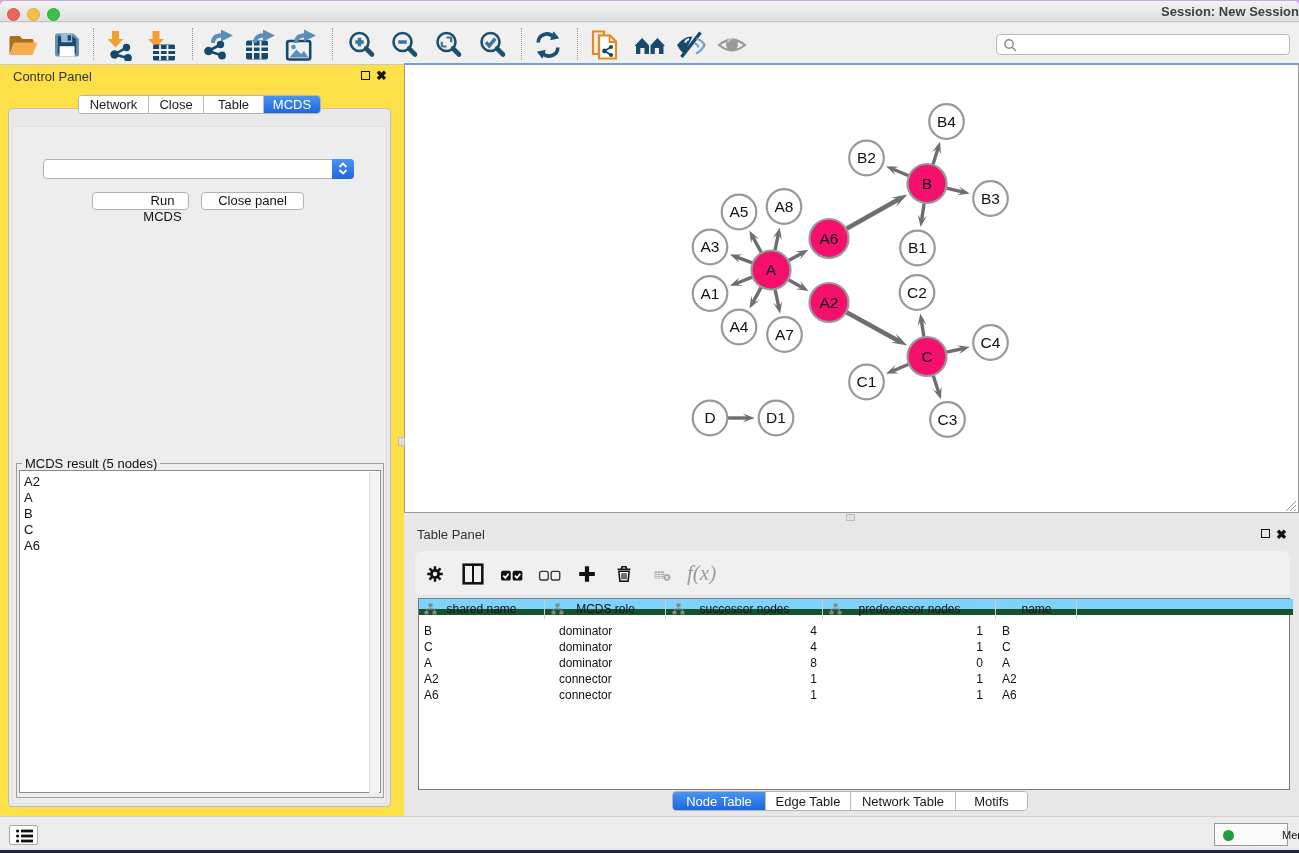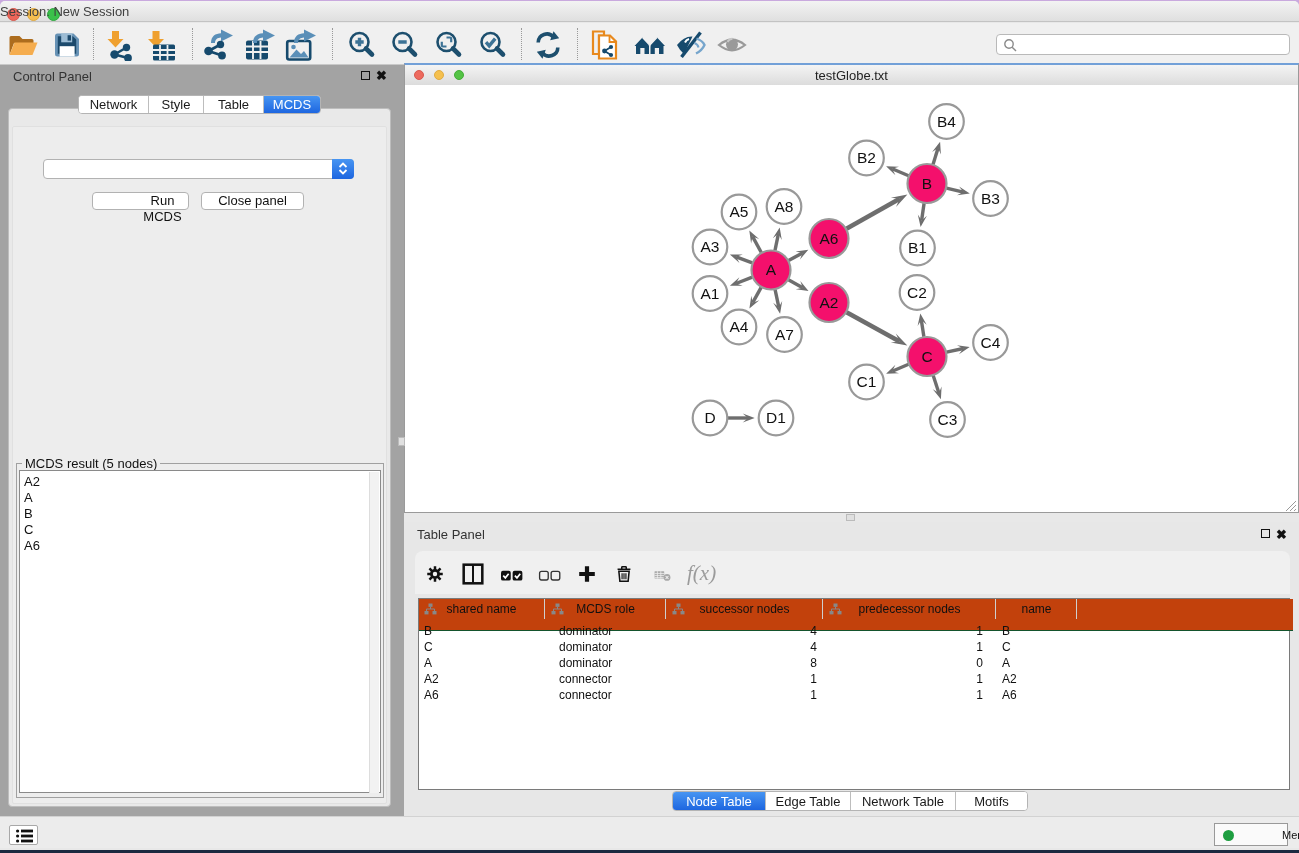--- a/index.html
+++ b/index.html
@@ -7,30 +7,30 @@
 body { font-family:"Liberation Sans", sans-serif; background:#1b2940; position:relative; }
 #desktop-top { position:absolute; top:0; left:0; width:1299px; height:6px; background:#c9a9de; }
 #win { position:absolute; top:1px; left:0; width:1299px; height:849px; background:#e8e8e8; border-radius:5px 5px 0 0; overflow:hidden; }
 
 #titlebar { position:absolute; top:0; left:0; width:1299px; height:21px; background:linear-gradient(180deg,#f3f3f3,#dfdfdf); border-bottom:1px solid #c3c3c3; border-radius:5px 5px 0 0; }
 .tl { position:absolute; border-radius:50%; }
 #titlebar .tl { width:13px; height:13px; top:7px; }
 #tl-r { left:7px;  background:#ec6559; border:1px solid #d5574c; }
 #tl-y { left:27px; background:#f4be4f; border:1px solid #dfa840; }
 #tl-g { left:47px; background:#3ac14a; border:1px solid #2fa83f; }
-#title-text { position:absolute; top:0; width:100%; text-align:left; font-size:13px; line-height:21px; color:#404040; }
+#title-text { position:absolute; top:0; width:100%; text-align:right; font-size:13px; line-height:21px; color:#404040;font-weight:bold; }
 
 #toolbar { position:absolute; top:22px; left:0; width:1299px; height:42px; background:#f0f0f0; border-bottom:1px solid #c9c9c9; }
 .tsep { position:absolute; top:5px; height:32px; width:0; border-left:1px dotted #9a9a9a; }
 .ticon { position:absolute; top:6px; width:32px; height:32px; }
 .ticon svg { width:32px; height:32px; }
 #searchbox { position:absolute; left:996px; top:11px; width:294px; height:21px; background:#fff; border:1px solid #b9b9b9; border-radius:4px; }
 #searchbox svg { position:absolute; left:6px; top:3px; }
 
-#cpanel { position:absolute; top:64px; left:0; width:404px; height:751px; background:#a3a3a3; }
+#cpanel { position:absolute; top:64px; left:0; width:404px; height:751px; background:#fde047; }
 #cp-title { position:absolute; left:13px; top:4px; font-size:13px; color:#333; }
 .panel-sq { position:absolute; width:9px; height:9px; border:1.2px solid #111; background:transparent; }
 .panel-x  { position:absolute; font-size:13px; font-weight:bold; color:#111; }
 #cp-content { position:absolute; left:8px; top:43px; width:383px; height:699px; border:1px solid #bdbdbd; border-radius:4px; background:#e9e9e9; }
 #cp-inner { position:absolute; left:3px; top:17px; width:375px; height:678px; background:#ededed; border:1px solid #e0e0e0; border-radius:2px; }
 .seg { position:absolute; display:flex; border:1px solid #b4b4b4; border-radius:4px; background:#fff; overflow:hidden; }
 .seg .s { font-size:13px; color:#1a1a1a; text-align:center; line-height:18px; border-right:1px solid #bdbdbd; background:#fff; }
 .seg .s:last-child { border-right:none; }
 .seg .sel { background:linear-gradient(180deg,#4795f2,#1d66e0); color:#fff; }
 #cp-tabs { left:78px; top:30px; height:19px; z-index:5; }
@@ -56,21 +56,21 @@
 #net-title { position:absolute; top:0; width:100%; text-align:center; font-size:13px; line-height:21px; color:#222; }
 #canvas { position:absolute; left:0; top:20px; width:893px; height:426px; background:#fff; }
 #grip { position:absolute; right:1px; bottom:1px; width:13px; height:13px; }
 .divgrip { position:absolute; background:#e0e0e0; border:1px solid #bbb; }
 
 #tpanel { position:absolute; left:404px; top:521px; width:895px; height:294px; background:#e7e7e7; }
 #tp-title { position:absolute; left:13px; top:5px; font-size:13px; color:#333; }
 #tp-toolbar { position:absolute; left:11px; top:29px; width:875px; height:43px; background:#f0f0f0; border-radius:8px 8px 0 0; }
 .tpicon { position:absolute; top:7px; }
 #ttable { position:absolute; left:14px; top:76px; width:872px; height:192px; background:#fff; border:1px solid #7a7a7a; }
-#thead { position:absolute; left:0; top:0; height:32px; background:#c2410c; border-bottom:1px solid #14532d; }
+#thead { position:absolute; left:0; top:0; height:16px; background:#7dd3fc; border-bottom:6px solid #14532d; }
 .th { position:absolute; top:0; height:20px; border-right:1px solid #cfcfcf; font-size:12px; color:#111; text-align:center; line-height:20px; }
 .th svg { position:absolute; left:5px; top:4px; }
 .td { position:absolute; font-size:12px; color:#111; height:16px; line-height:16px; }
 .seg2 { position:absolute; display:flex; border:1px solid #b4b4b4; border-radius:4px; background:#fff; overflow:hidden; top:269px; left:268px; height:20px; }
 .seg2 .s { font-size:13px; color:#1a1a1a; text-align:center; line-height:19px; border-right:1px solid #bdbdbd; background:#fff; }
 .seg2 .s:last-child { border-right:none; }
 .seg2 .sel { background:linear-gradient(180deg,#4795f2,#1d66e0); color:#fff; }
 
 #statusbar { position:absolute; left:0; top:815px; width:1299px; height:32px; background:#ececec; border-top:1px solid #d2d2d2; }
 #hamb { position:absolute; left:9px; top:8px; width:29px; height:20px; background:#fff; border:1px solid #a8a8a8; border-radius:2px; }
@@ -200,21 +200,21 @@
 </div>
 <div id="cpanel">
   <div id="cp-title">Control Panel</div>
   <div class="panel-sq" style="left:361px; top:6px;"></div>
   <div class="panel-x" style="left:376px; top:3px;">✖</div>
   <div id="cp-content">
     <div id="cp-inner"></div>
   </div>
   <div class="seg" id="cp-tabs">
     <div class="s" style="width:70px;">Network</div>
-    <div class="s" style="width:55px;">Style</div>
+    <div class="s" style="width:55px;">Close</div>
     <div class="s" style="width:60px;">Table</div>
     <div class="s sel" style="width:56px;text-align:center;">MCDS</div>
   </div>
   <div id="dropdown">
     <div id="dd-spin">
           <svg width="12" height="13" viewBox="0 0 12 13">
       <path d="M2.5 5 L6 1.5 L9.5 5" fill="none" stroke="#fff" stroke-width="1.8"></path>
       <path d="M2.5 8 L6 11.5 L9.5 8" fill="none" stroke="#fff" stroke-width="1.8"></path>
     </svg>
         </div>
@@ -226,26 +226,20 @@
   <div id="listbox">
     <div class="sb"></div>
     <div class="litem" style="top:3px;">A2</div>
     <div class="litem" style="top:19px;">A</div>
     <div class="litem" style="top:35px;">B</div>
     <div class="litem" style="top:51px;">C</div>
     <div class="litem" style="top:67px;">A6</div>
   </div>
 </div>
 <div id="netwin">
-  <div id="net-titlebar">
-    <div class="tl" id="ntl-r"></div>
-        <div class="tl" id="ntl-y"></div>
-        <div class="tl" id="ntl-g"></div>
-    <div id="net-title">testGlobe.txt</div>
-  </div>
   <div id="canvas">
     <svg width="893" height="426" viewBox="0 0 893 426" font-family="&quot;Liberation Sans&quot;, sans-serif">
 <line x1="347.3" y1="192.2" x2="331.0" y2="198.5" stroke="#6e6e6e" stroke-width="3.4"></line>
 <polygon points="324.9,200.8 334.4,192.2 331.0,198.5 337.7,200.8" fill="#6e6e6e"></polygon>
 <line x1="347.3" y1="177.9" x2="331.1" y2="171.8" stroke="#6e6e6e" stroke-width="3.4"></line>
 <polygon points="324.9,169.5 337.8,169.4 331.1,171.8 334.5,178.1" fill="#6e6e6e"></polygon>
 <line x1="356.3" y1="167.5" x2="347.5" y2="151.4" stroke="#6e6e6e" stroke-width="3.4"></line>
 <polygon points="344.3,145.6 354.1,153.9 347.5,151.4 346.1,158.4" fill="#6e6e6e"></polygon>
 <line x1="370.0" y1="165.4" x2="373.4" y2="148.8" stroke="#6e6e6e" stroke-width="3.4"></line>
 <polygon points="374.7,142.4 376.8,155.0 373.4,148.8 367.8,153.2" fill="#6e6e6e"></polygon>

